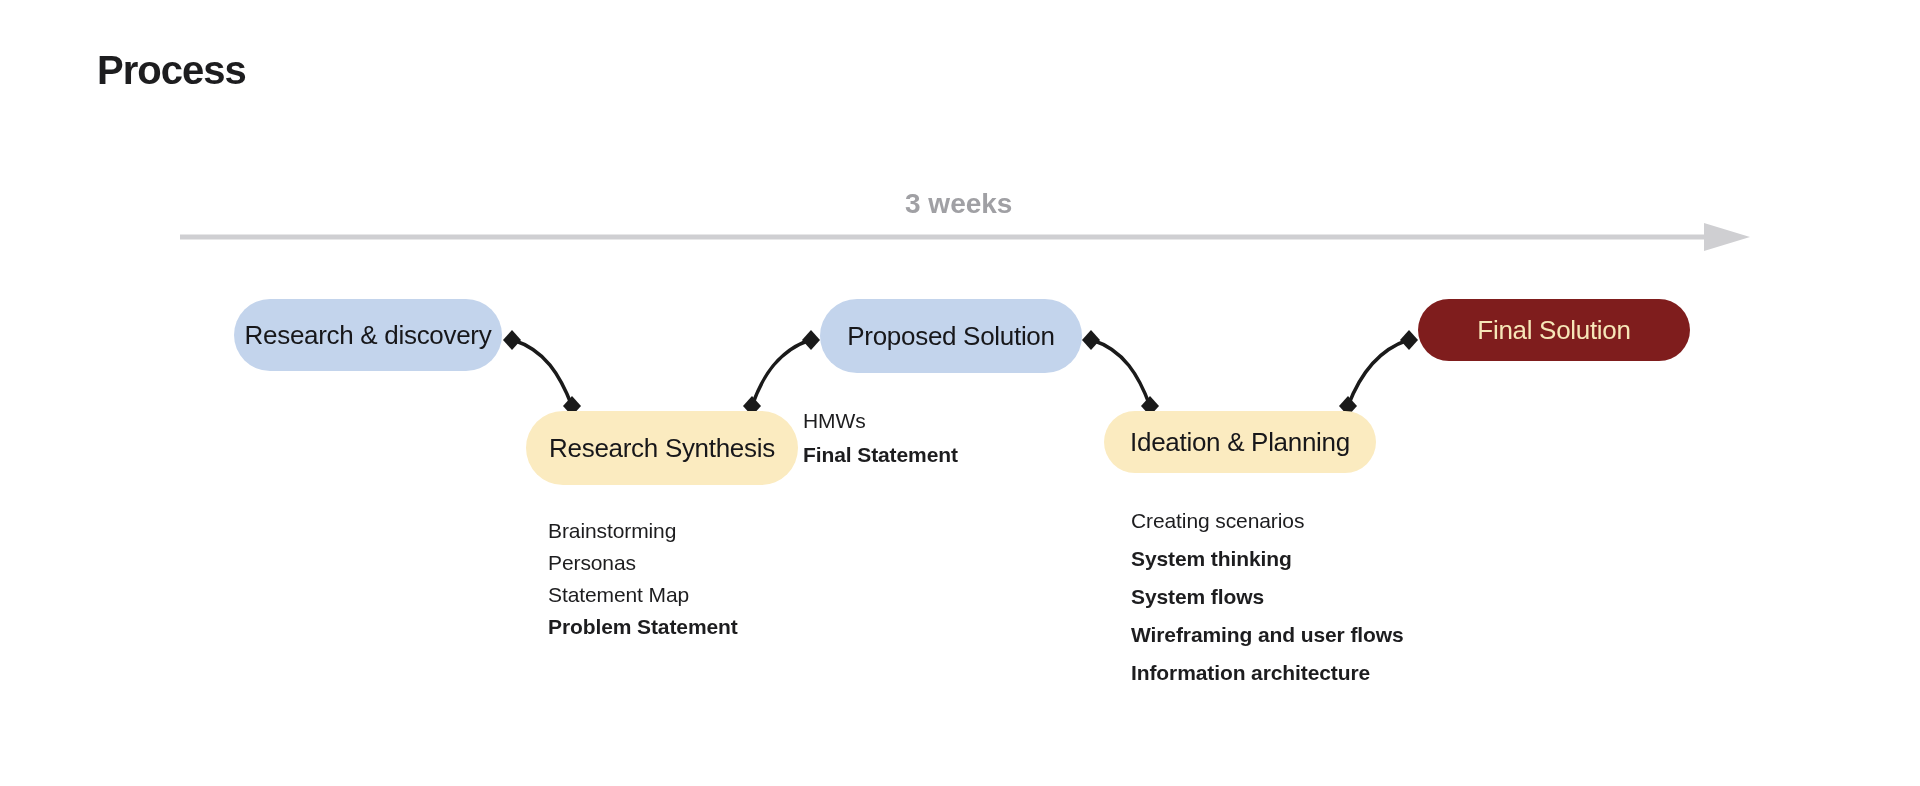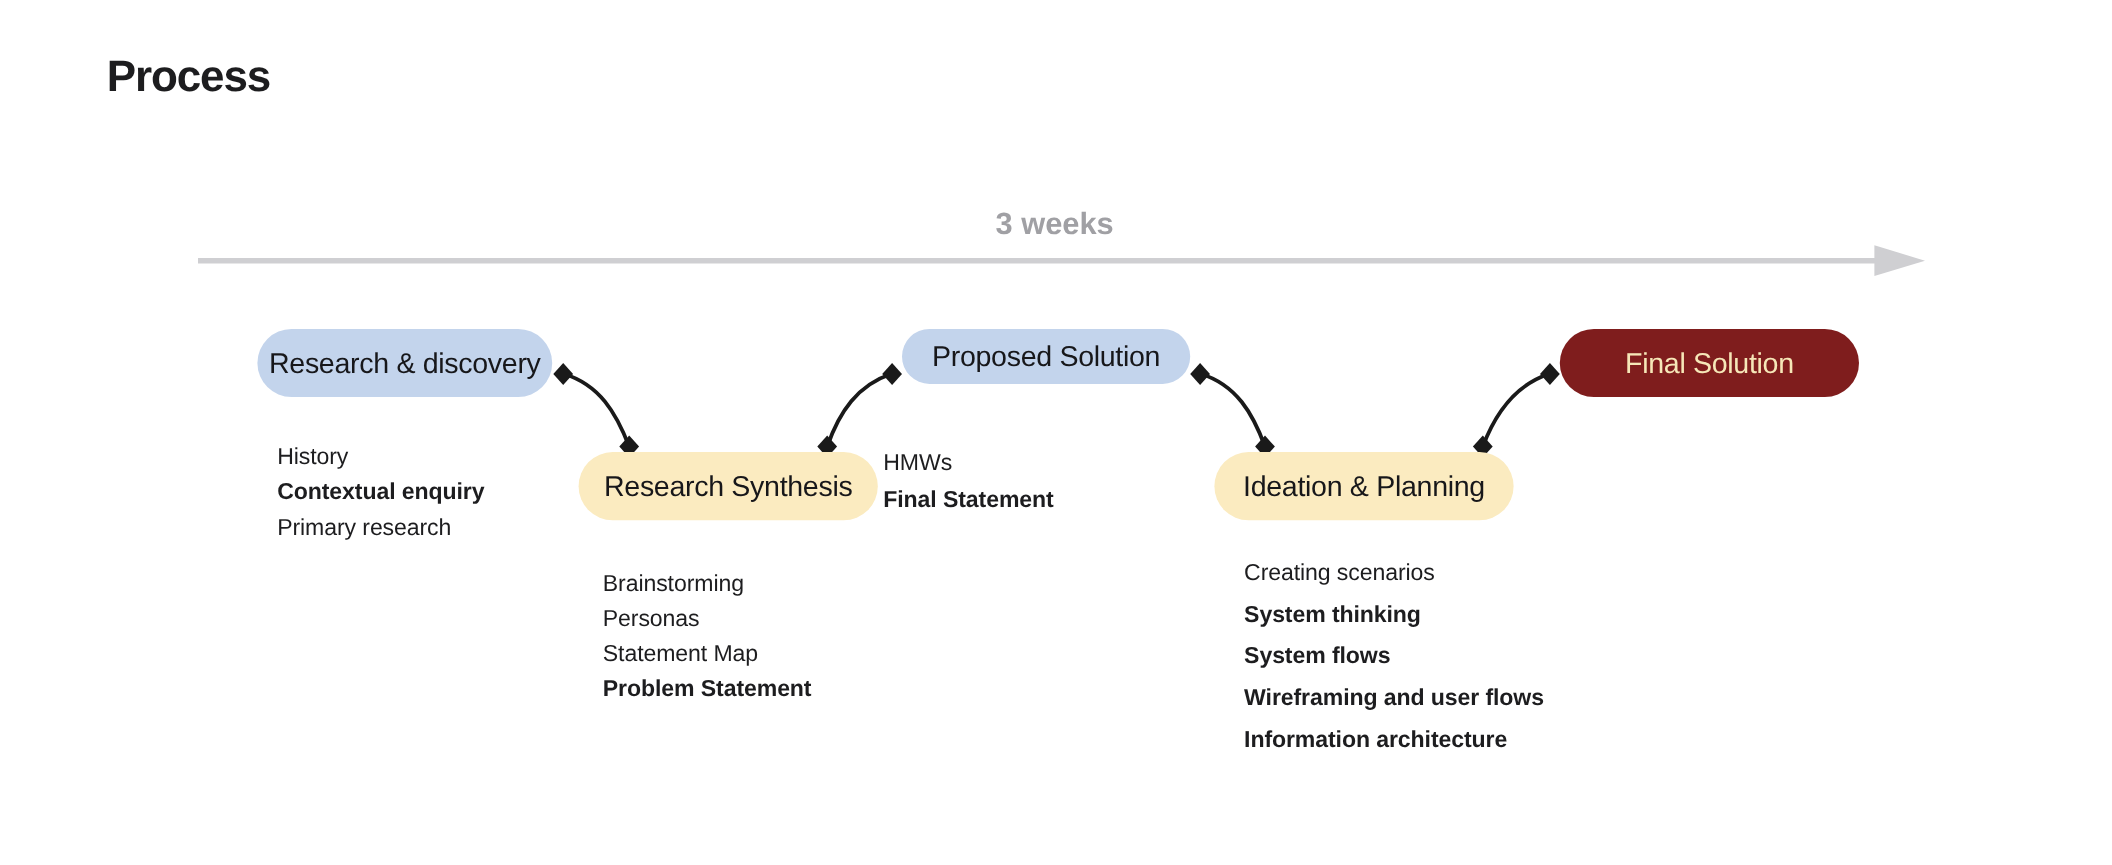--- a/index.html
+++ b/index.html
@@ -70,23 +70,23 @@
     white-space: nowrap;
     font-size: 26px;
     font-weight: normal;
     letter-spacing: -0.3px;
   }
 
   .node.blue   { background: #c3d4ec; color: #17171a; }
   .node.yellow { background: #fbebc0; color: #17171a; }
   .node.navy   { background: #7f1d1d; color: #f6e7b8; }
 
-  #node-research-discovery { left: 234px; top: 299px; width: 268px; height: 62px; }
-  #node-research-synthesis { left: 526px; top: 411px; width: 272px; height: 62px; }
-  #node-proposed-solution  { left: 820px; top: 299px; width: 262px; height: 50px; }
+  #node-research-discovery { left: 234px; top: 299px; width: 268px; height: 72px; }
+  #node-research-synthesis { left: 526px; top: 411px; width: 272px; height: 74px; }
+  #node-proposed-solution  { left: 820px; top: 299px; width: 262px; height: 74px; }
   #node-ideation-planning  { left: 1104px; top: 411px; width: 272px; height: 62px; }
   #node-final-solution     { left: 1418px; top: 299px; width: 272px; height: 62px; }
 
   
   .item-list {
     position: absolute;
     display: flex;
     flex-direction: column;
   }
   .item-list .item {
@@ -150,25 +150,20 @@
   <div class="node blue" id="node-research-discovery">Research &amp; discovery</div>
 
   <div class="node yellow" id="node-research-synthesis">Research Synthesis</div>
 
   <div class="node blue" id="node-proposed-solution">Proposed Solution</div>
 
   <div class="node yellow" id="node-ideation-planning">Ideation &amp; Planning</div>
 
   <div class="node navy" id="node-final-solution">Final Solution</div>
 
-  <div class="item-list" id="list-research-discovery">
-      <div class="item">History</div>
-      <div class="item bold">Contextual enquiry</div>
-      <div class="item">Primary research</div>
-    </div>
 
   <div class="item-list" id="list-research-synthesis">
       <div class="item">Brainstorming</div>
       <div class="item">Personas</div>
       <div class="item">Statement Map</div>
       <div class="item bold">Problem Statement</div>
     </div>
 
   <div class="item-list" id="list-proposed-solution">
       <div class="item">HMWs</div>

